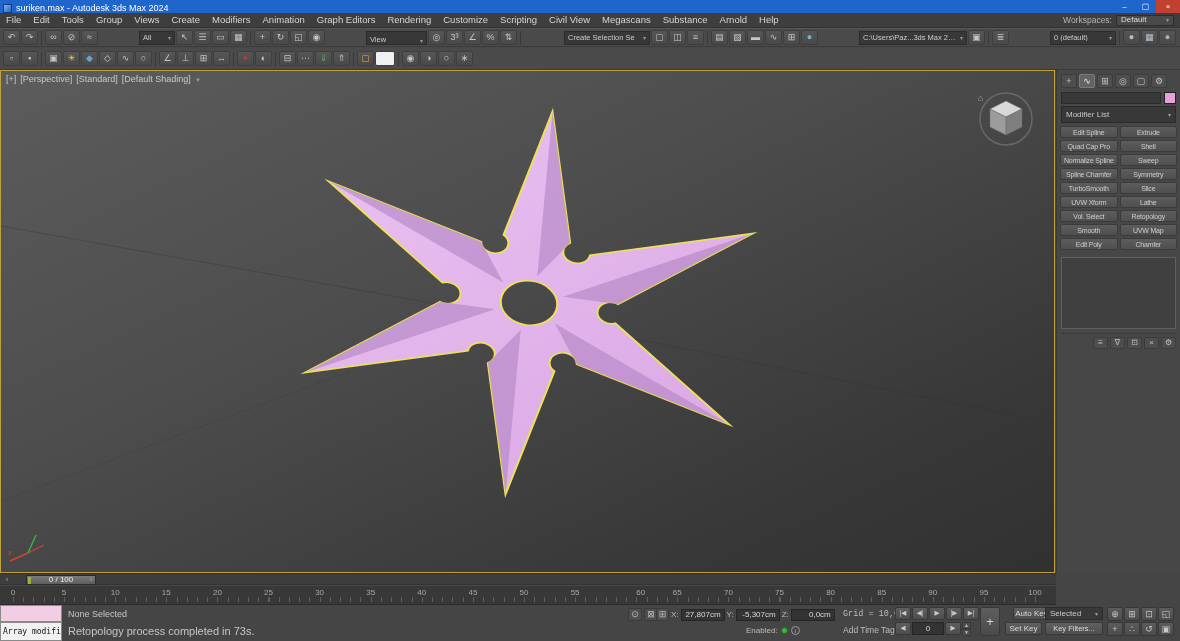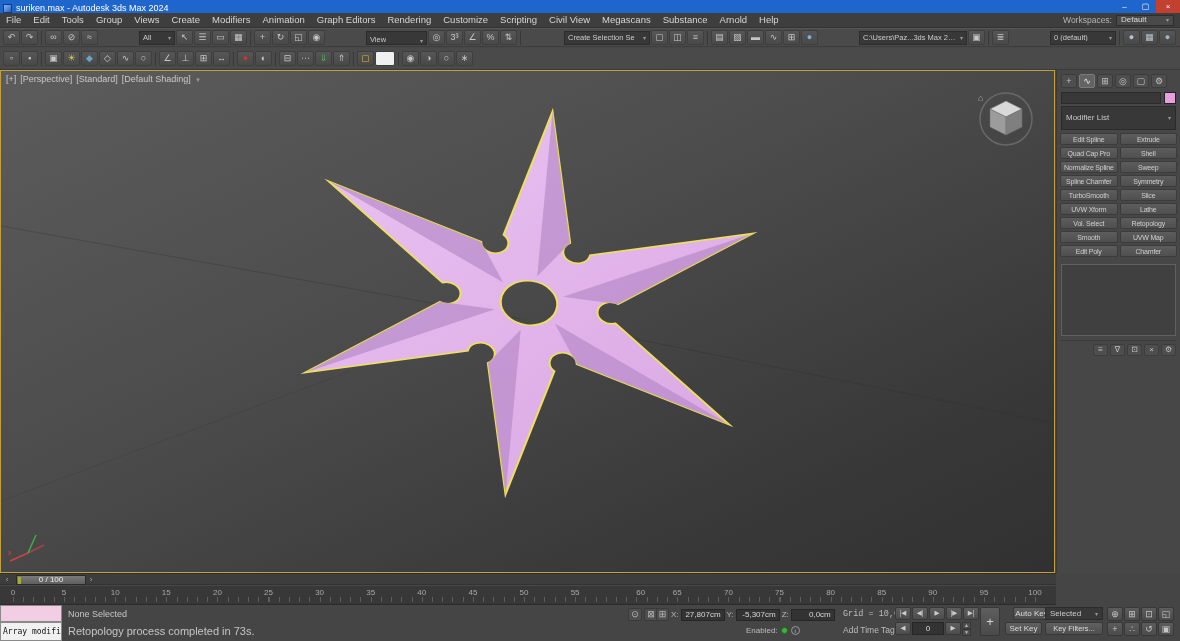--- a/index.html
+++ b/index.html
@@ -47,33 +47,33 @@
   .tripod{position:absolute;left:5px;bottom:5px;}
 
   
   .cpanel{position:absolute;top:70px;left:1056px;width:124px;height:503px;background:#474747;border-left:1px solid #3a3a3a;}
   .cp-tabs{display:flex;gap:2px;padding:4px 4px 2px;}
   .cp-tab{width:16px;height:14px;display:flex;align-items:center;justify-content:center;font-size:9px;color:#c3c3c3;background:#4e4e4e;border:1px solid #3c3c3c;border-radius:2px;}
   .cp-tab.active{background:#636363;border-color:#7a7a7a;color:#f0f0f0;}
   .cp-name-row{display:flex;align-items:center;gap:3px;margin:2px 4px;}
   .cp-namefield{flex:1;height:12px;background:#383838;border:1px solid #2b2b2b;}
   .cp-swatch{width:12px;height:12px;background:var(--object-color);border:1px solid #222;}
-  .cp-modlist{margin:2px 4px;height:24px;background:#383838;border:1px solid #2b2b2b;display:flex;align-items:center;color:#c8c8c8;font-size:8px;padding:0 4px;}
+  .cp-modlist{margin:2px 4px;height:17px;background:#383838;border:1px solid #2b2b2b;display:flex;align-items:center;color:#c8c8c8;font-size:8px;padding:0 4px;}
   .mod-grid{display:grid;grid-template-columns:1fr 1fr;gap:2px;margin:3px 3px;}
   .mod-btn{height:12px;background:linear-gradient(#5d5d5d,#4f4f4f);border:1px solid #3b3b3b;border-radius:2px;font-size:7px;letter-spacing:-.2px;color:#cfcfcf;display:flex;align-items:center;justify-content:center;white-space:nowrap;overflow:hidden;}
   .stack-box{margin:7px 4px 0;height:72px;background:#404040;border:1px solid #606060;}
   .stack-tools{display:flex;justify-content:flex-end;gap:2px;margin:4px 4px 0;padding-top:3px;border-top:1px solid #3a3a3a;}
   .stack-icon{width:15px;height:12px;display:flex;align-items:center;justify-content:center;font-size:8px;color:#c3c3c3;background:#4e4e4e;border:1px solid #3c3c3c;border-radius:2px;}
 
   
   .timeslider{position:absolute;top:573px;left:0;width:1056px;height:12px;background:#3d3d3d;border-top:1px solid #2f2f2f;border-bottom:1px solid #333;}
   .ts-prev,.ts-next{position:absolute;top:1px;width:10px;height:10px;color:#aaa;font-size:8px;display:flex;align-items:center;justify-content:center;}
   .ts-prev{left:2px;}
   .ts-next{left:86px;}
-  .ts-handle{position:absolute;left:16px;top:1px;width:70px;height:10px;background:linear-gradient(#7a7a7a,#5e5e5e);border:1px solid #2a2a2a;color:#eee;font-size:8px;display:flex;align-items:center;justify-content:center;}
+  .ts-handle{position:absolute;left:26px;top:1px;width:70px;height:10px;background:linear-gradient(#7a7a7a,#5e5e5e);border:1px solid #2a2a2a;color:#eee;font-size:8px;display:flex;align-items:center;justify-content:center;}
   .ts-handle::before{content:"";position:absolute;left:1px;top:1px;width:3px;height:7px;background:#9fae34;}
   .ruler{position:absolute;top:586px;left:0;width:1056px;height:19px;background:#383838;border-bottom:1px solid #2b2b2b;}
   .ruler-ticks{position:absolute;left:13px;right:13px;bottom:2px;height:5px;background:repeating-linear-gradient(90deg,#5e5e5e 0,#5e5e5e 1px,transparent 1px,transparent 10.22px);}
   .ruler-label{position:absolute;top:3px;transform:translateX(-50%);font-size:8px;color:#a8a8a8;}
   .tl-right{position:absolute;top:573px;left:1056px;width:124px;height:32px;background:#454545;}
 
   
   .statusbar{position:absolute;top:605px;left:0;width:1180px;height:36px;background:#454545;}
   .macro-row{position:absolute;left:0;top:0;width:62px;height:17px;background:var(--macro-recorder-pink);border:1px solid #8a8a8a;}
   .listener-row{position:absolute;left:0;top:17px;width:62px;height:19px;background:#f1f1f1;border:1px solid #8a8a8a;color:#111;font-size:8px;font-family:"DejaVu Sans Mono",monospace;display:flex;align-items:center;padding:0 2px;overflow:hidden;white-space:nowrap;}

